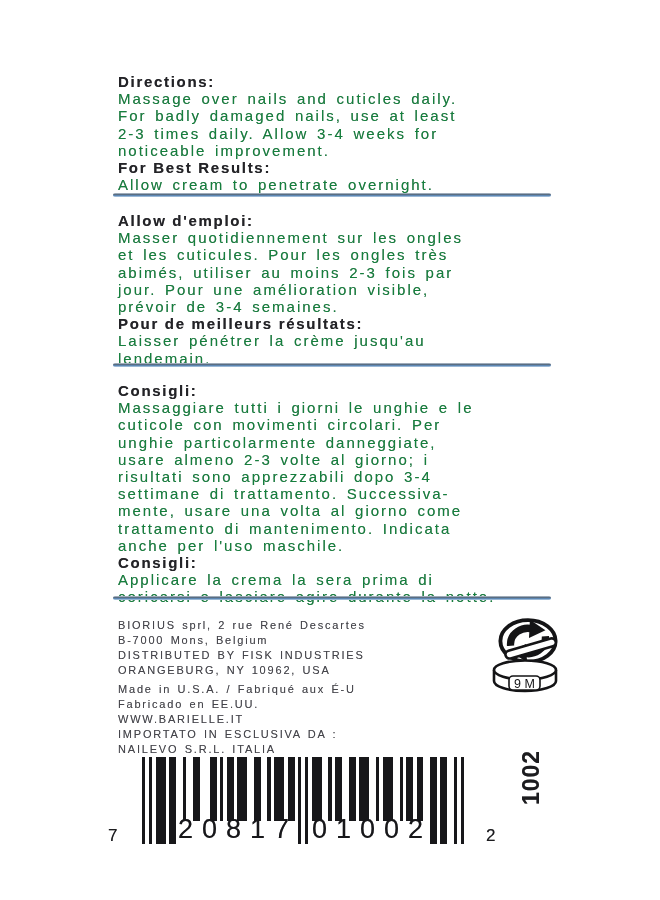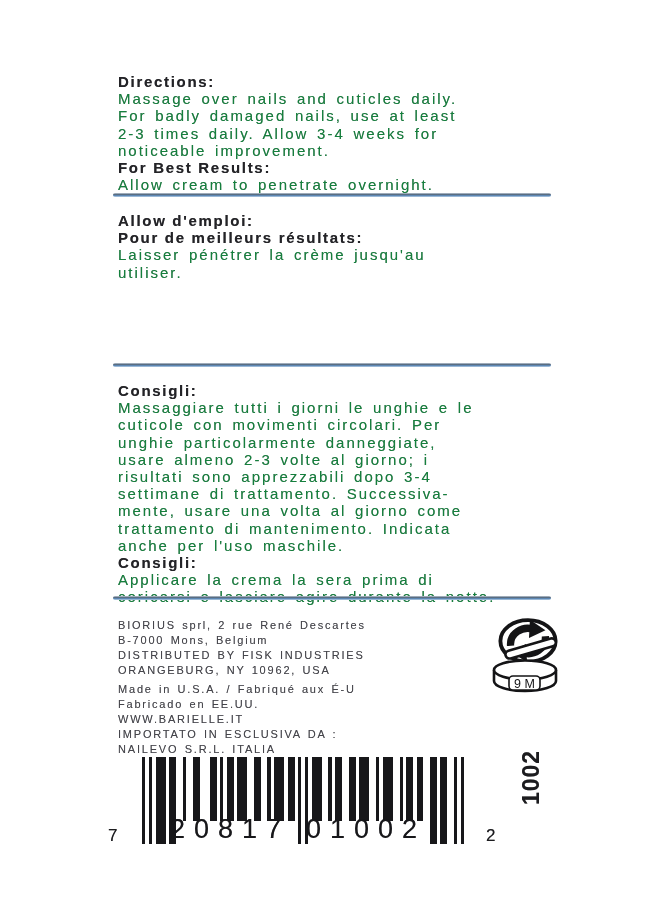--- a/index.html
+++ b/index.html
@@ -44,21 +44,21 @@
   }
   .bars span{display:block;flex:0 0 auto;}
   .bc-num{
     position:absolute;font-size:17px;font-weight:400;color:#1c1c1f;top:826px;
     text-shadow:0 0 .5px rgba(20,20,25,.6);
   }
   .bc-left{left:108px;}
   .bc-right{left:486px;}
   .bc-group{
     position:absolute;top:815px;font-size:27px;line-height:28px;color:#17171a;
-    letter-spacing:9px;text-shadow:0 0 .5px rgba(20,20,25,.6);
+    letter-spacing:9px;text-align:center;text-shadow:0 0 .5px rgba(20,20,25,.6);
   }
   .g1{left:170px;width:136px;}
   .g2{left:306px;width:132px;}
   
   .side-code{
     position:absolute;left:508px;top:744px;width:48px;height:66px;
     display:flex;align-items:center;justify-content:center;
   }
   .side-code span{
     transform:rotate(-90deg);font-size:23px;font-weight:700;color:#1c1c1f;
@@ -77,23 +77,28 @@
 2-3 times daily. Allow 3-4 weeks for
 noticeable improvement.</p>
     <h2 class="heading">For Best Results:</h2>
     <p class="body-txt">Allow cream to penetrate overnight.</p>
   </section>
 
   <div class="divider d1"></div>
 
   <section class="sec sec-fr">
     <h2 class="heading">Allow d'emploi:</h2>
+    <p class="body-txt">Masser quotidiennement sur les ongles
+et les cuticules. Pour les ongles très
+abimés, utiliser au moins 2-3 fois par
+jour. Pour une amélioration visible,
+prévoir de 3-4 semaines.</p>
     <h2 class="heading">Pour de meilleurs résultats:</h2>
     <p class="body-txt">Laisser pénétrer la crème jusqu'au
-utiliser.</p>
+lendemain.</p>
   </section>
 
   <div class="divider d2"></div>
 
   <section class="sec sec-it">
     <h2 class="heading">Consigli:</h2>
     <p class="body-txt">Massaggiare tutti i giorni le unghie e le
 cuticole con movimenti circolari. Per
 unghie particolarmente danneggiate,
 usare almeno 2-3 volte al giorno; i

